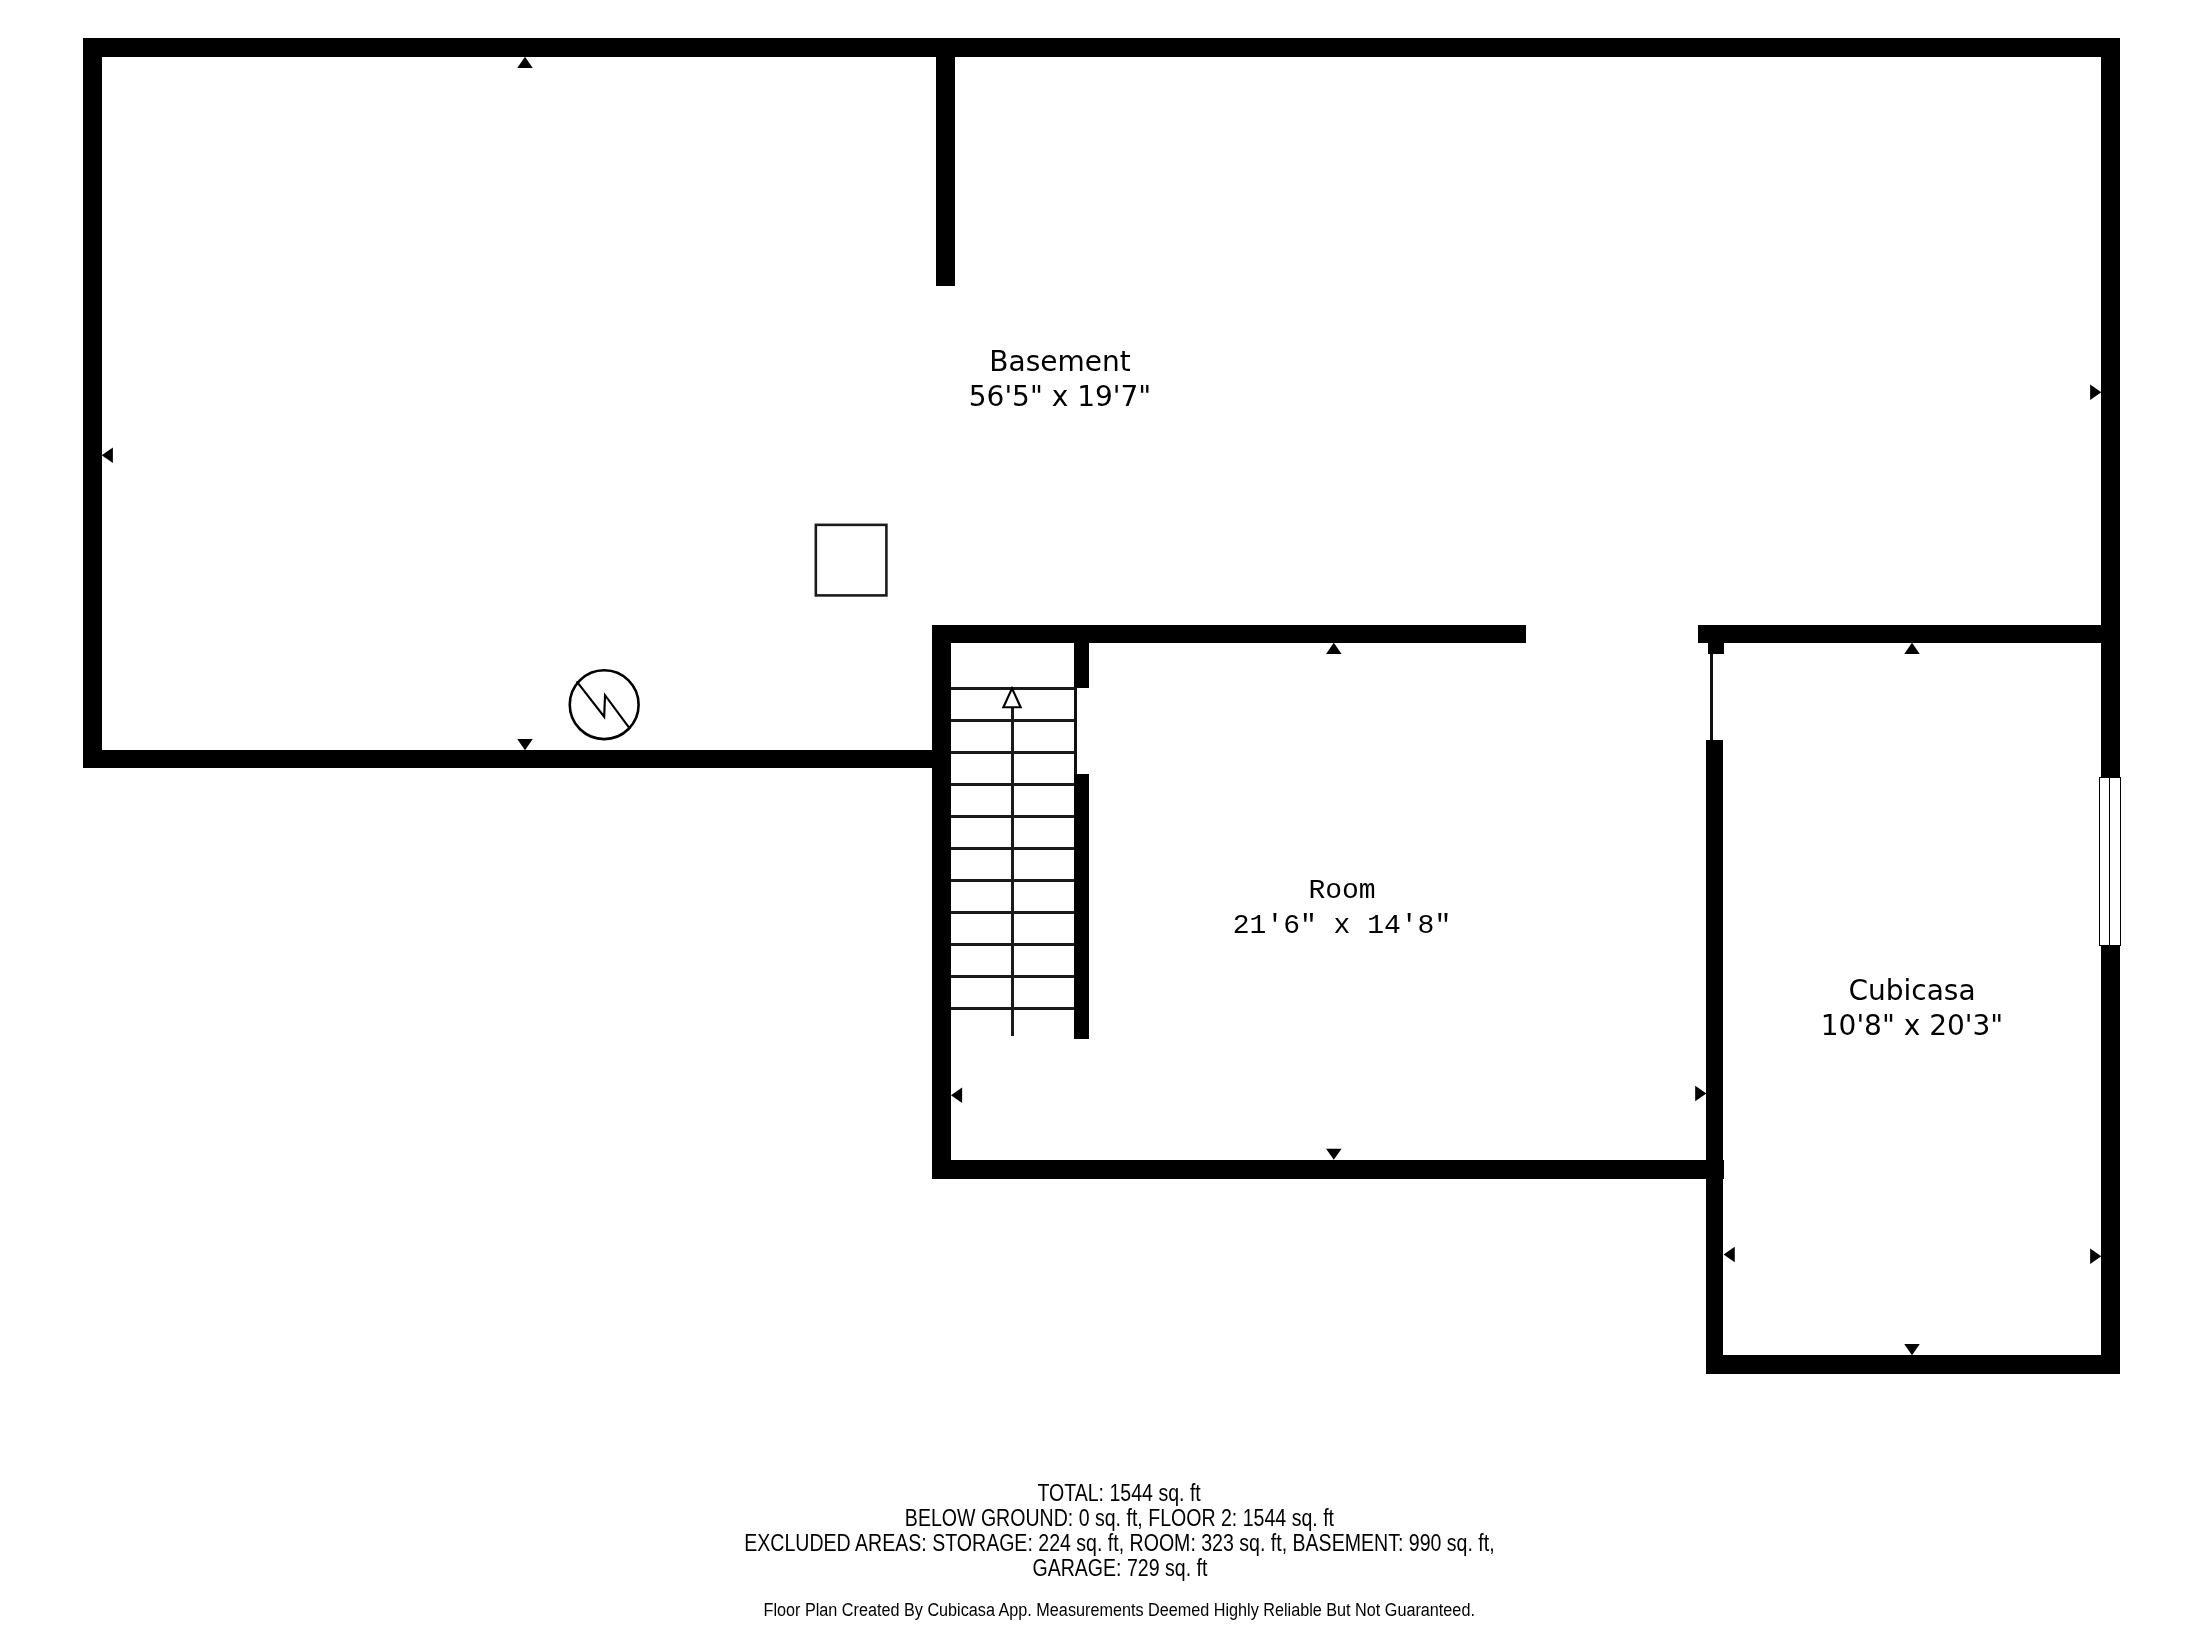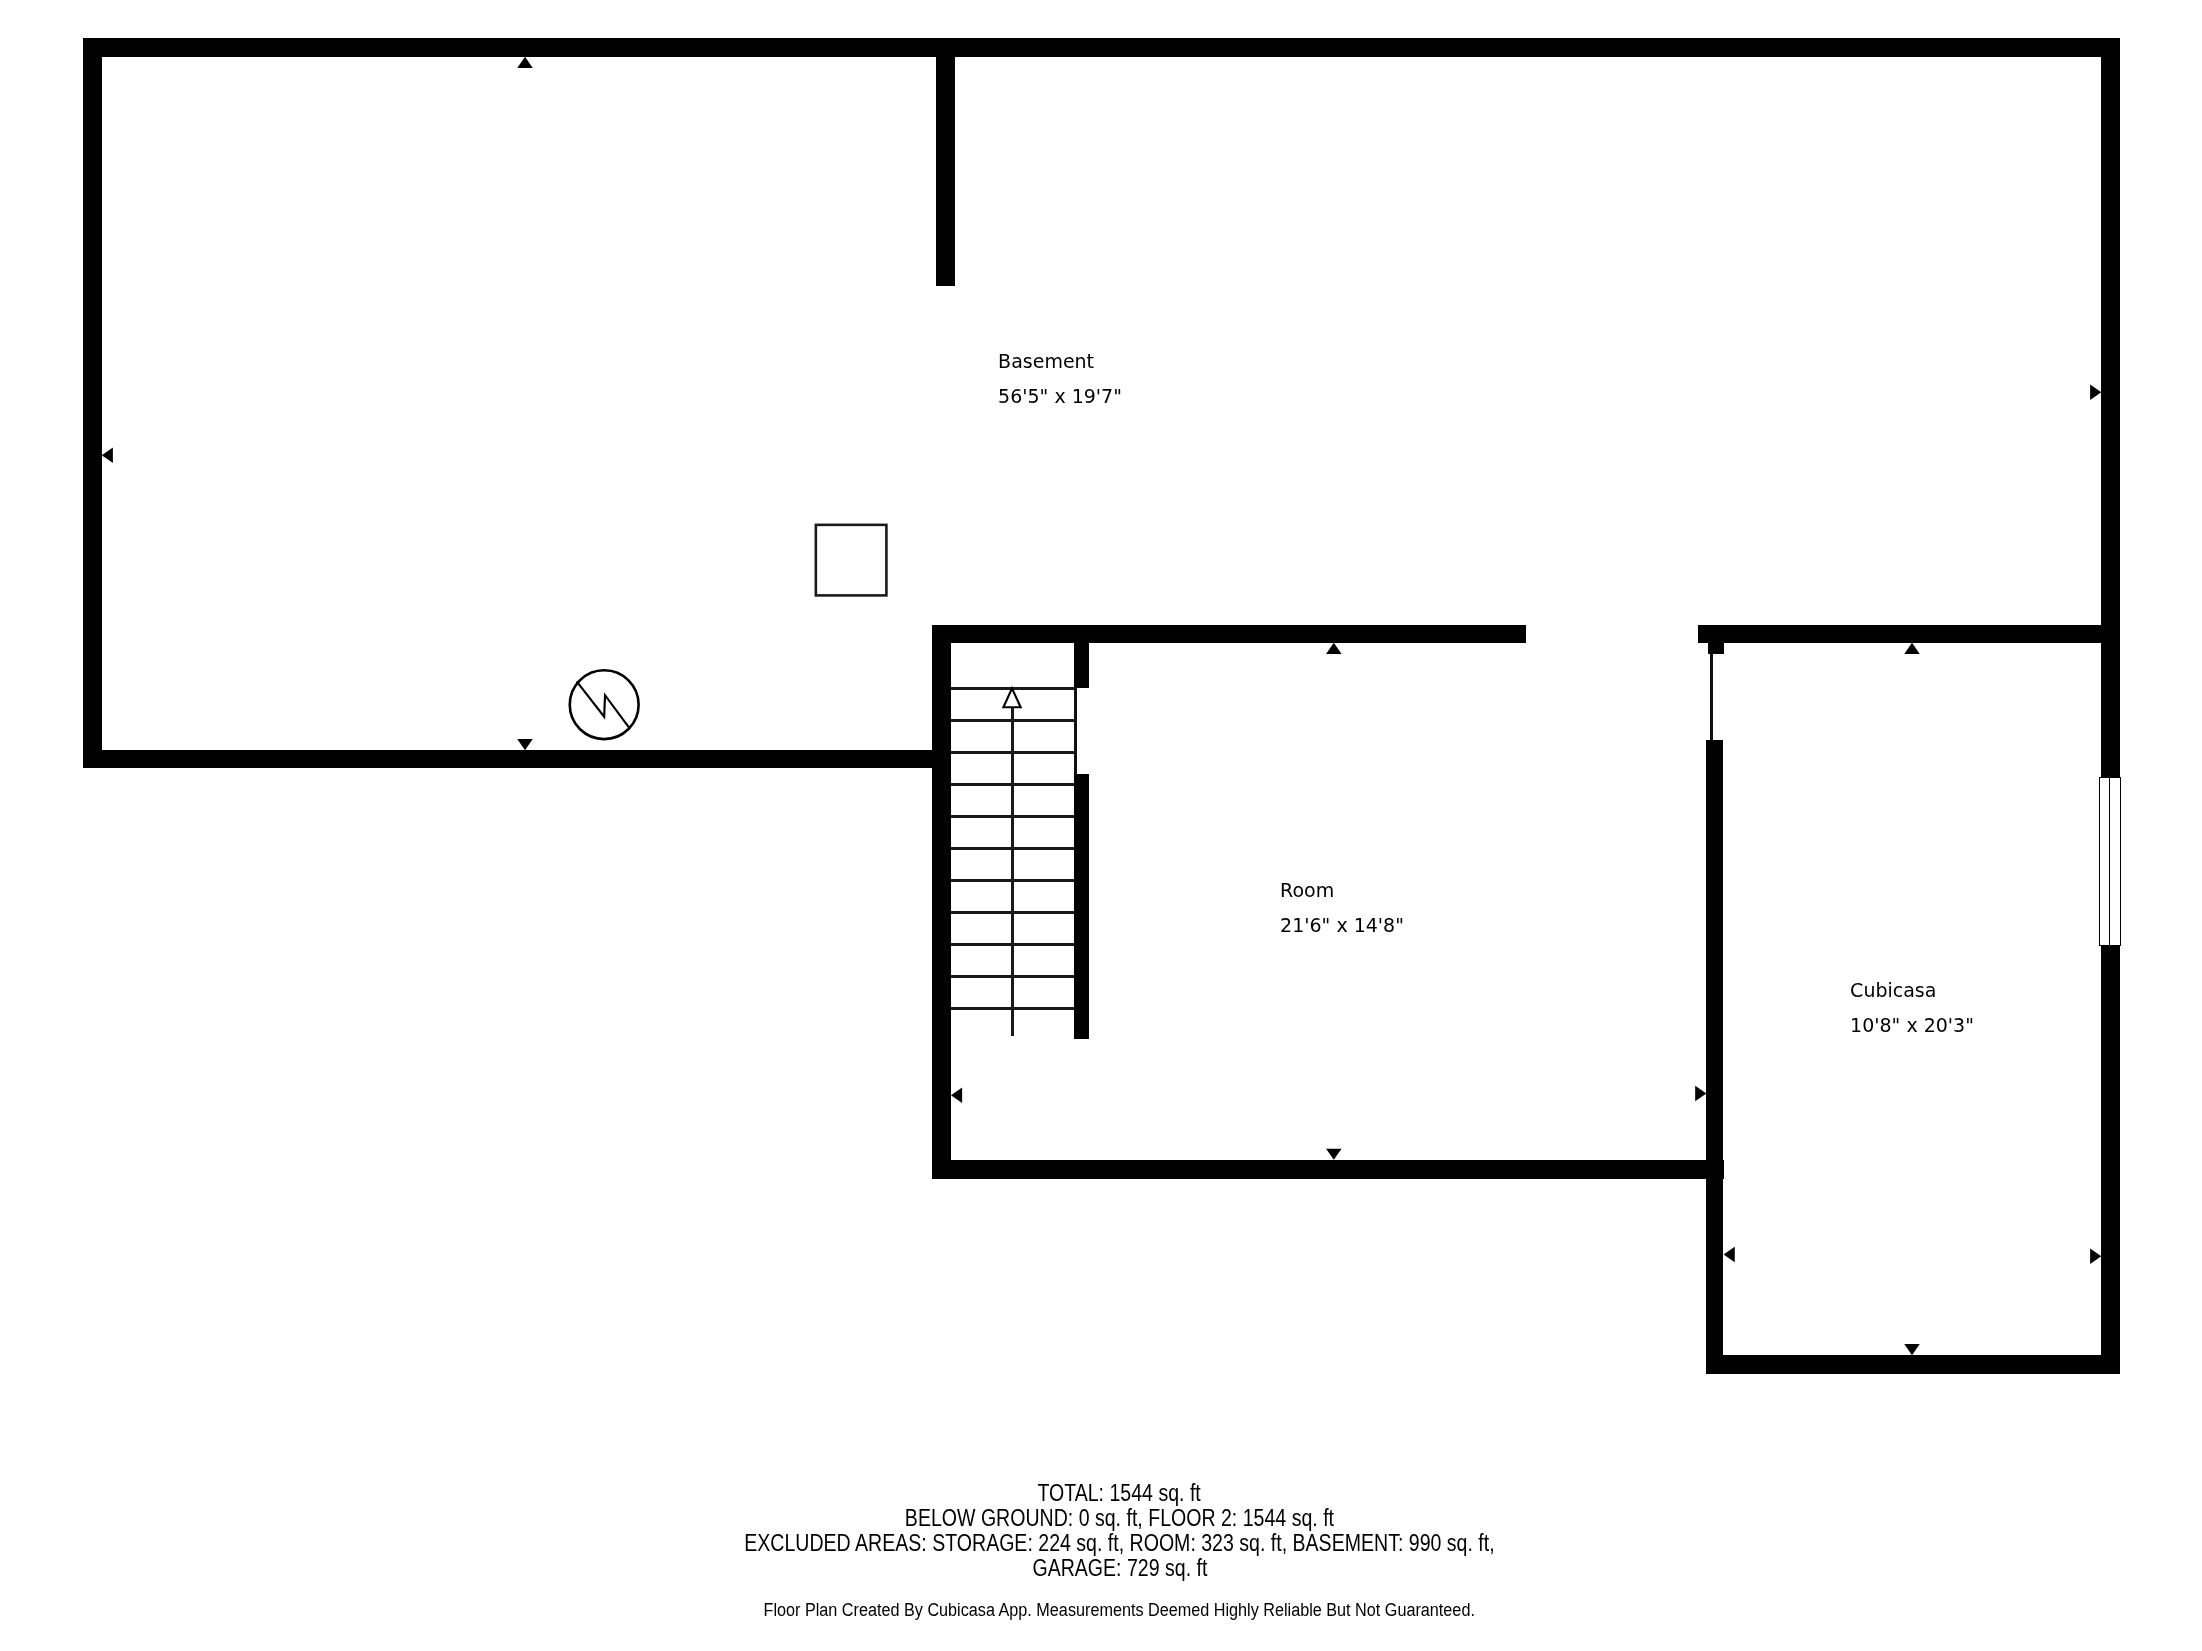--- a/index.html
+++ b/index.html
@@ -1,21 +1,21 @@
 <!DOCTYPE html>
 <html style="font-size:13.8px"><head>
 <meta charset="utf-8">
 <style>
   html,body{margin:0;padding:0;background:#ffffff;}
   #canvas{position:relative;width:2203px;height:1652px;background:#ffffff;overflow:hidden;
           font-family:"DejaVu Sans",sans-serif;color:#000;}
   .wall{position:absolute;background:#000000;}
   .thinline{position:absolute;background:#111111;}
-  .room-label{position:absolute;transform:translateX(-50%);text-align:left;
-              font-size:19px;line-height:35px;white-space:nowrap;}
+  .room-label{position:absolute;transform:translateX(-50%);text-align:center;
+              font-size:28px;line-height:35px;white-space:nowrap;}
   .stairs{position:absolute;left:951px;top:643px;width:123px;height:392px;background:#ffffff;}
   .treads{position:absolute;left:951px;top:687px;width:123px;height:349px;
           background-image:repeating-linear-gradient(to bottom,#1a1a1a 0px,#1a1a1a 2.6px,transparent 2.6px,transparent 32px);}
   .stair-mid{position:absolute;left:1011px;top:687px;width:2.6px;height:349px;background:#1a1a1a;}
   .window{position:absolute;left:2099px;top:777px;width:22.4px;height:169px;background:#ffffff;
           border:1.7px solid #000;box-sizing:border-box;}
   .window-mid{position:absolute;left:8.6px;top:0;width:1.7px;height:100%;background:#000;}
   .summary{position:absolute;left:18px;width:2203px;top:1481px;text-align:center;
            font-family:"Liberation Sans",sans-serif;font-size:23px;line-height:25px;}
   .summary .cond{display:inline-block;transform:scaleX(0.85);transform-origin:center;white-space:nowrap;}
@@ -73,21 +73,21 @@
     <polygon points="2222,747 2213,760 2231,760" fill="#000"></polygon>
     <polygon points="2222,1575 2213,1562 2231,1562" fill="#000"></polygon>
     <polygon points="2003,1458 2016,1449 2016,1467" fill="#000"></polygon>
     <polygon points="2442,1460 2429,1451 2429,1469" fill="#000"></polygon>
   </svg>
 
   <div class="room-label" style="left:1060px; top:344px;">
     <div>Basement</div>
     <div>56'5" x 19'7"</div>
   </div>
-  <div class="room-label" style="left:1342px; top:873px;">
+  <div class="room-label" style="left:1342px; top:873px;font-family:Liberation Mono, monospace;">
     <div>Room</div>
     <div>21'6" x 14'8"</div>
   </div>
   <div class="room-label" style="left:1912px; top:973px;">
     <div>Cubicasa</div>
     <div>10'8" x 20'3"</div>
   </div>
 
   <div class="summary">
     <div><span class="cond">TOTAL: 1544 sq. ft</span></div>

